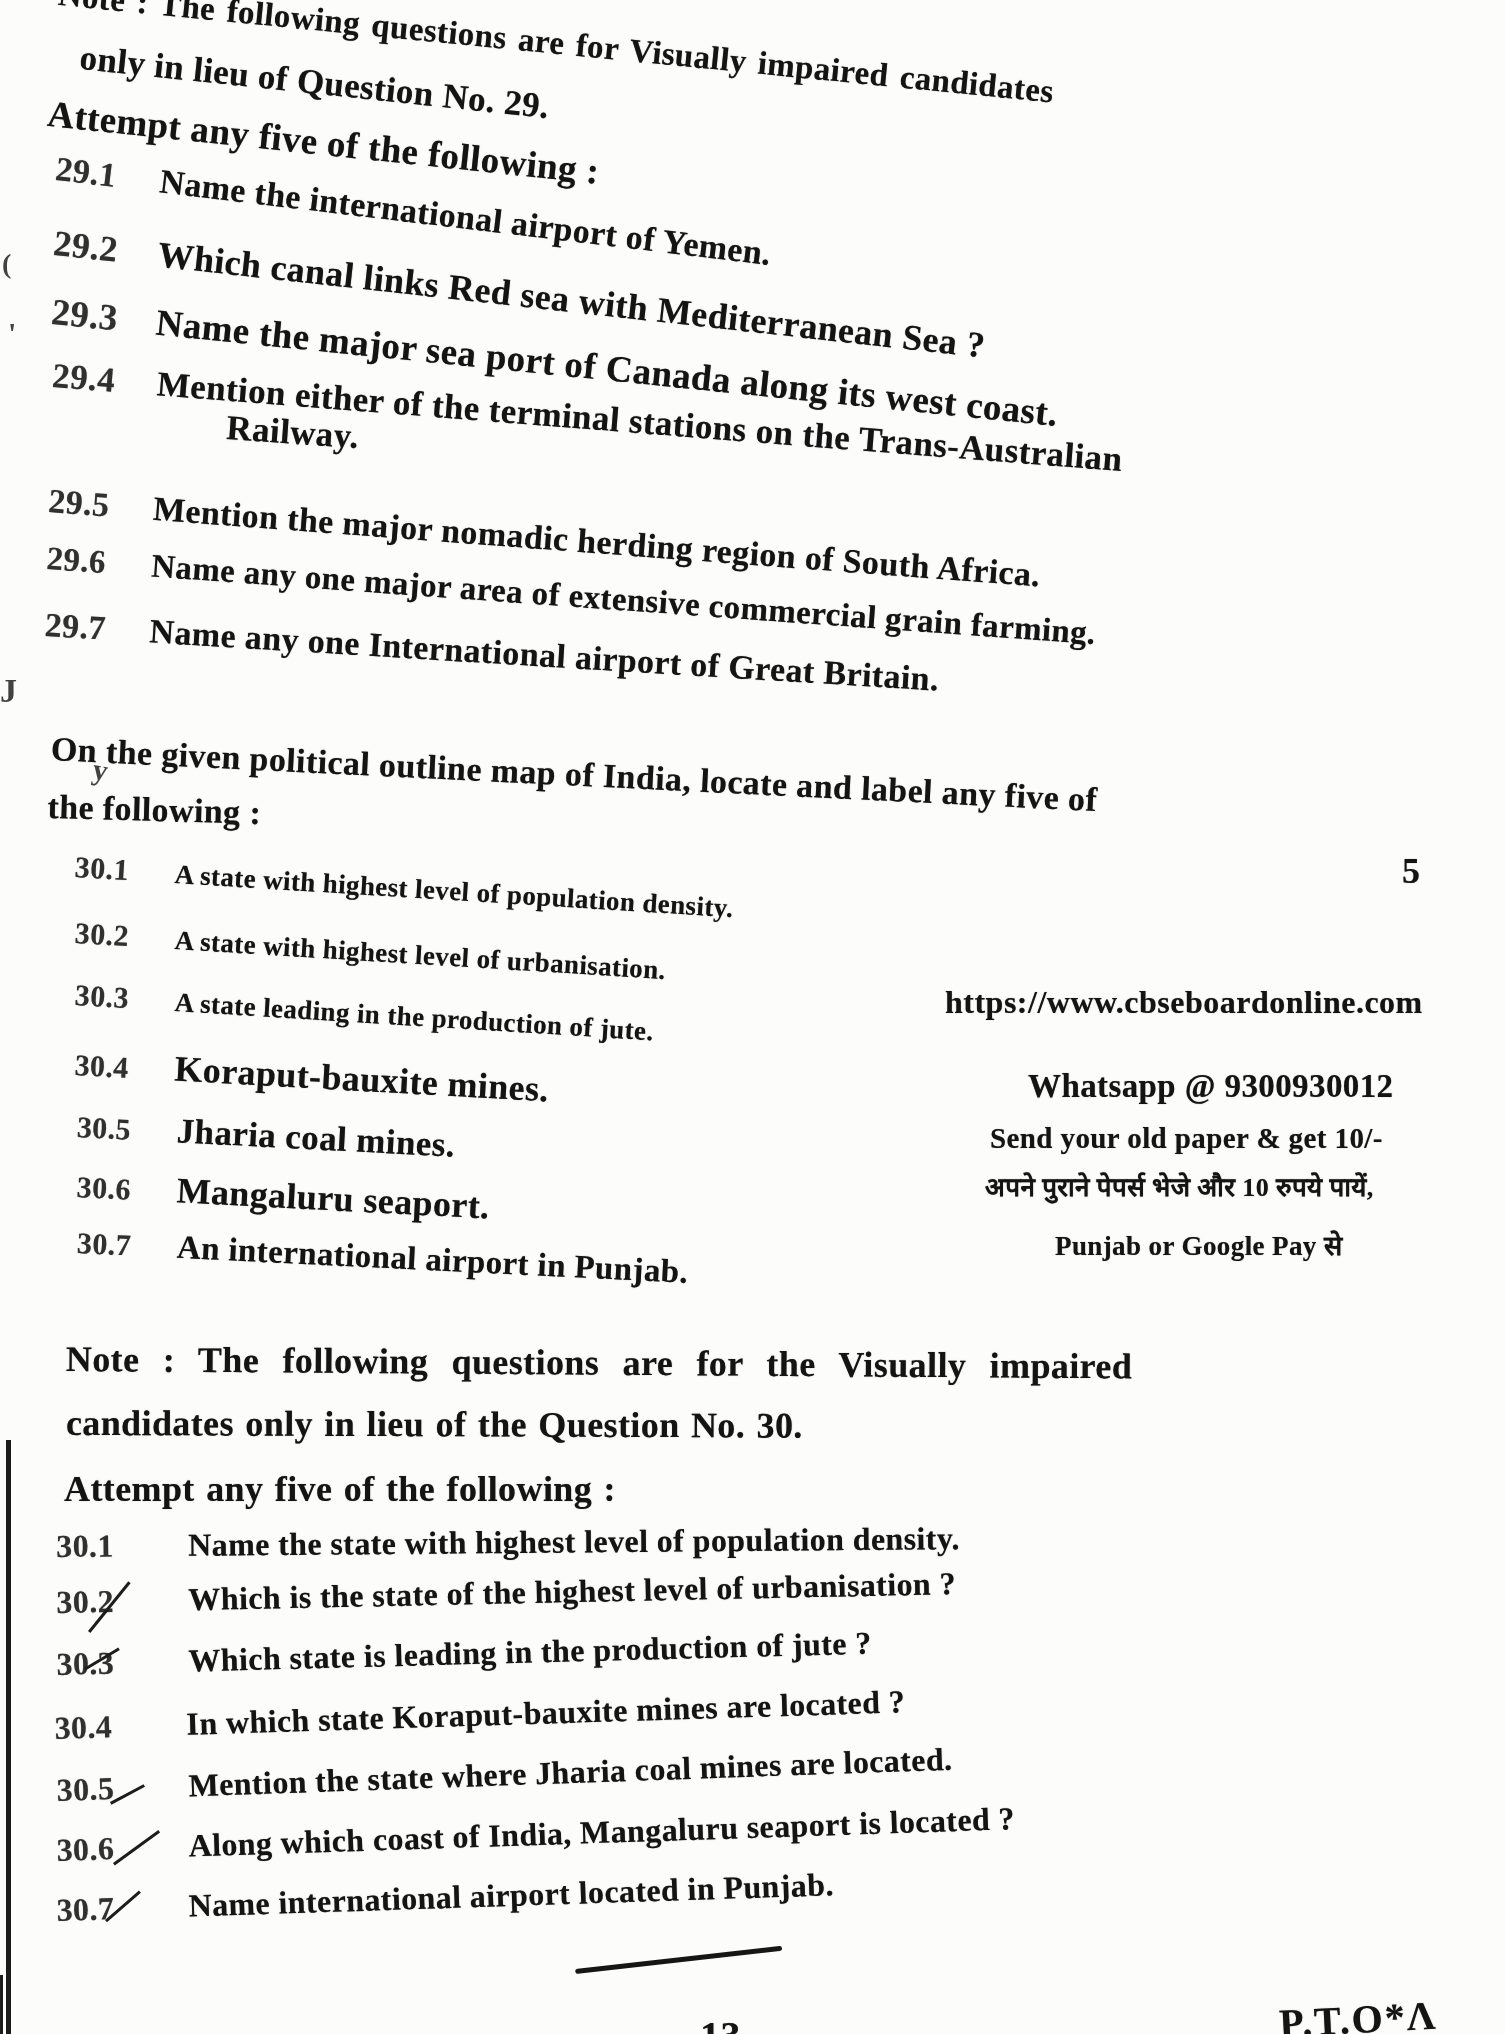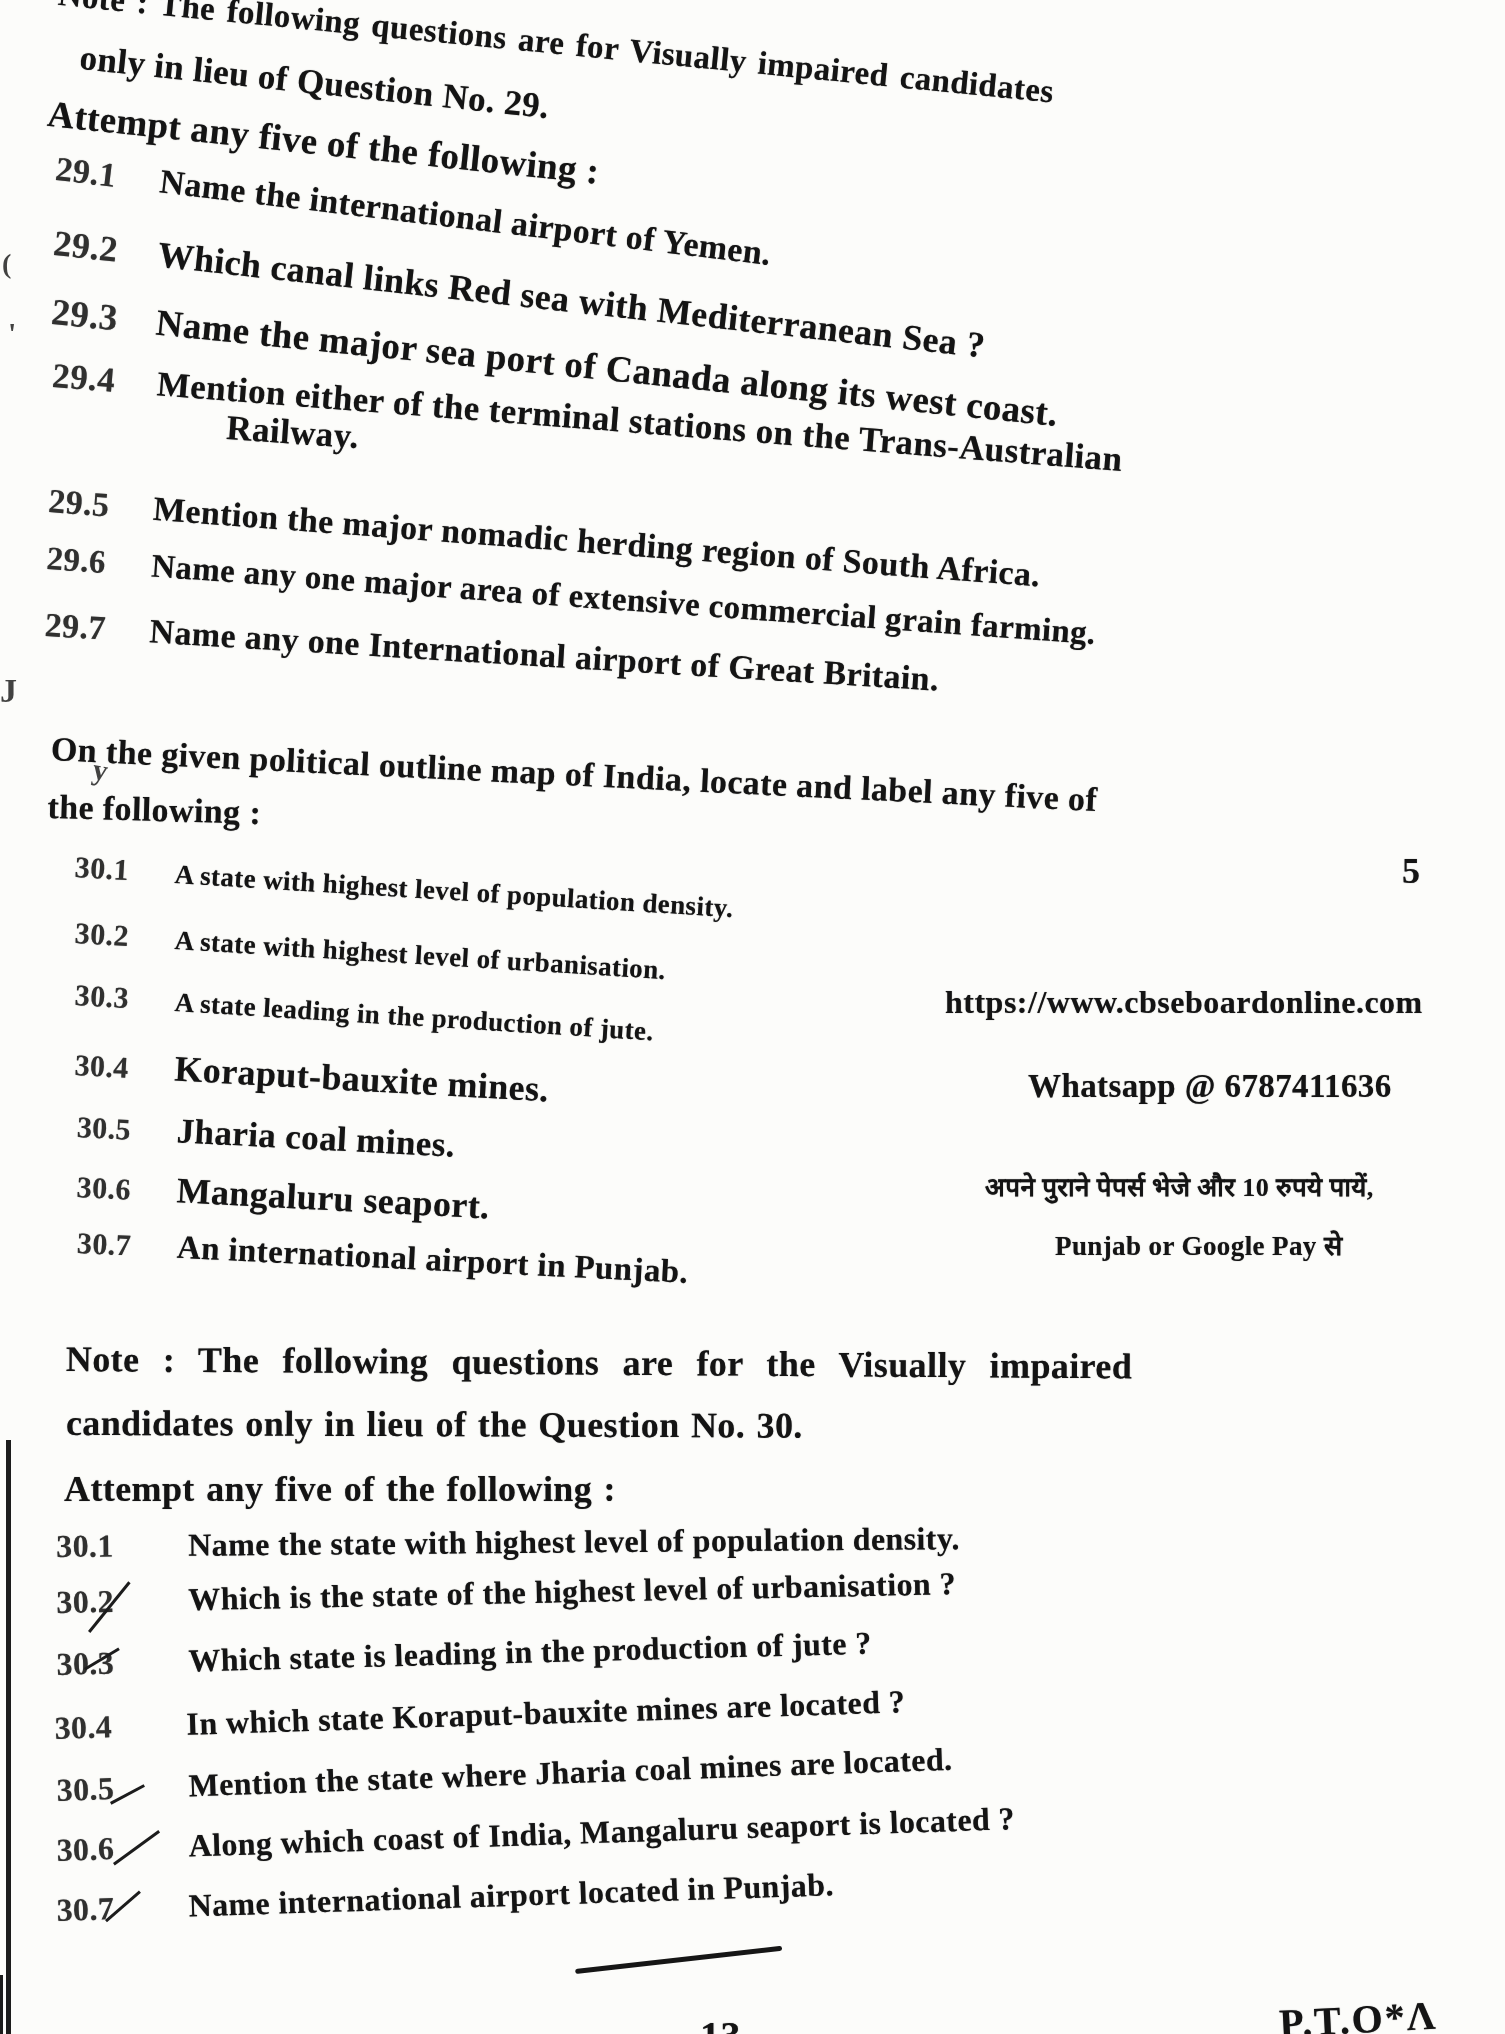--- a/index.html
+++ b/index.html
@@ -81,21 +81,22 @@
     <span class="num">30.5</span><span>Jharia coal mines.</span>
   </div>
   <div class="line q30a" style="left:78px;top:1164px;font-size:36px;transform:rotate(3deg);">
     <span class="num">30.6</span><span>Mangaluru seaport.</span>
   </div>
   <div class="line q30a" style="left:78px;top:1224px;font-size:33px;transform:rotate(2.8deg);">
     <span class="num">30.7</span><span>An international airport in Punjab.</span>
   </div>
 
   <div class="line" style="left:945px;top:984px;font-size:32px;letter-spacing:.5px;">https://www.cbseboardonline.com</div>
-  <div class="line" style="left:1028px;top:1068px;font-size:33px;">Whatsapp @ 6787411636</div>
+  <div class="line" style="left:1028px;top:1068px;font-size:33px;">Whatsapp @ 9300930012</div>
+  <div class="line" style="left:990px;top:1122px;font-size:29px;">Send your old paper &amp; get 10/-</div>
   <div class="line hindi" style="left:985px;top:1168px;font-size:26px;">अपने पुराने पेपर्स भेजे और 10 रुपये पायें,</div>
   <div class="line" style="left:1055px;top:1226px;font-size:27px;">Punjab or Google Pay से</div>
 
   <div class="line" style="left:66px;top:1338px;font-size:36px;word-spacing:14px;transform:rotate(0.4deg);">Note : The following questions are for the Visually impaired</div>
   <div class="line" style="left:66px;top:1402px;font-size:36px;word-spacing:2px;transform:rotate(0.2deg);">candidates only in lieu of the Question No. 30.</div>
   <div class="line" style="left:64px;top:1468px;font-size:36px;word-spacing:2px;">Attempt any five of the following :</div>
 
   <div class="line q30b" style="left:56px;top:1528px;font-size:32px;transform:rotate(-0.5deg);">
     <span class="num">30.1</span><span>Name the state with highest level of population density.</span>
   </div>

